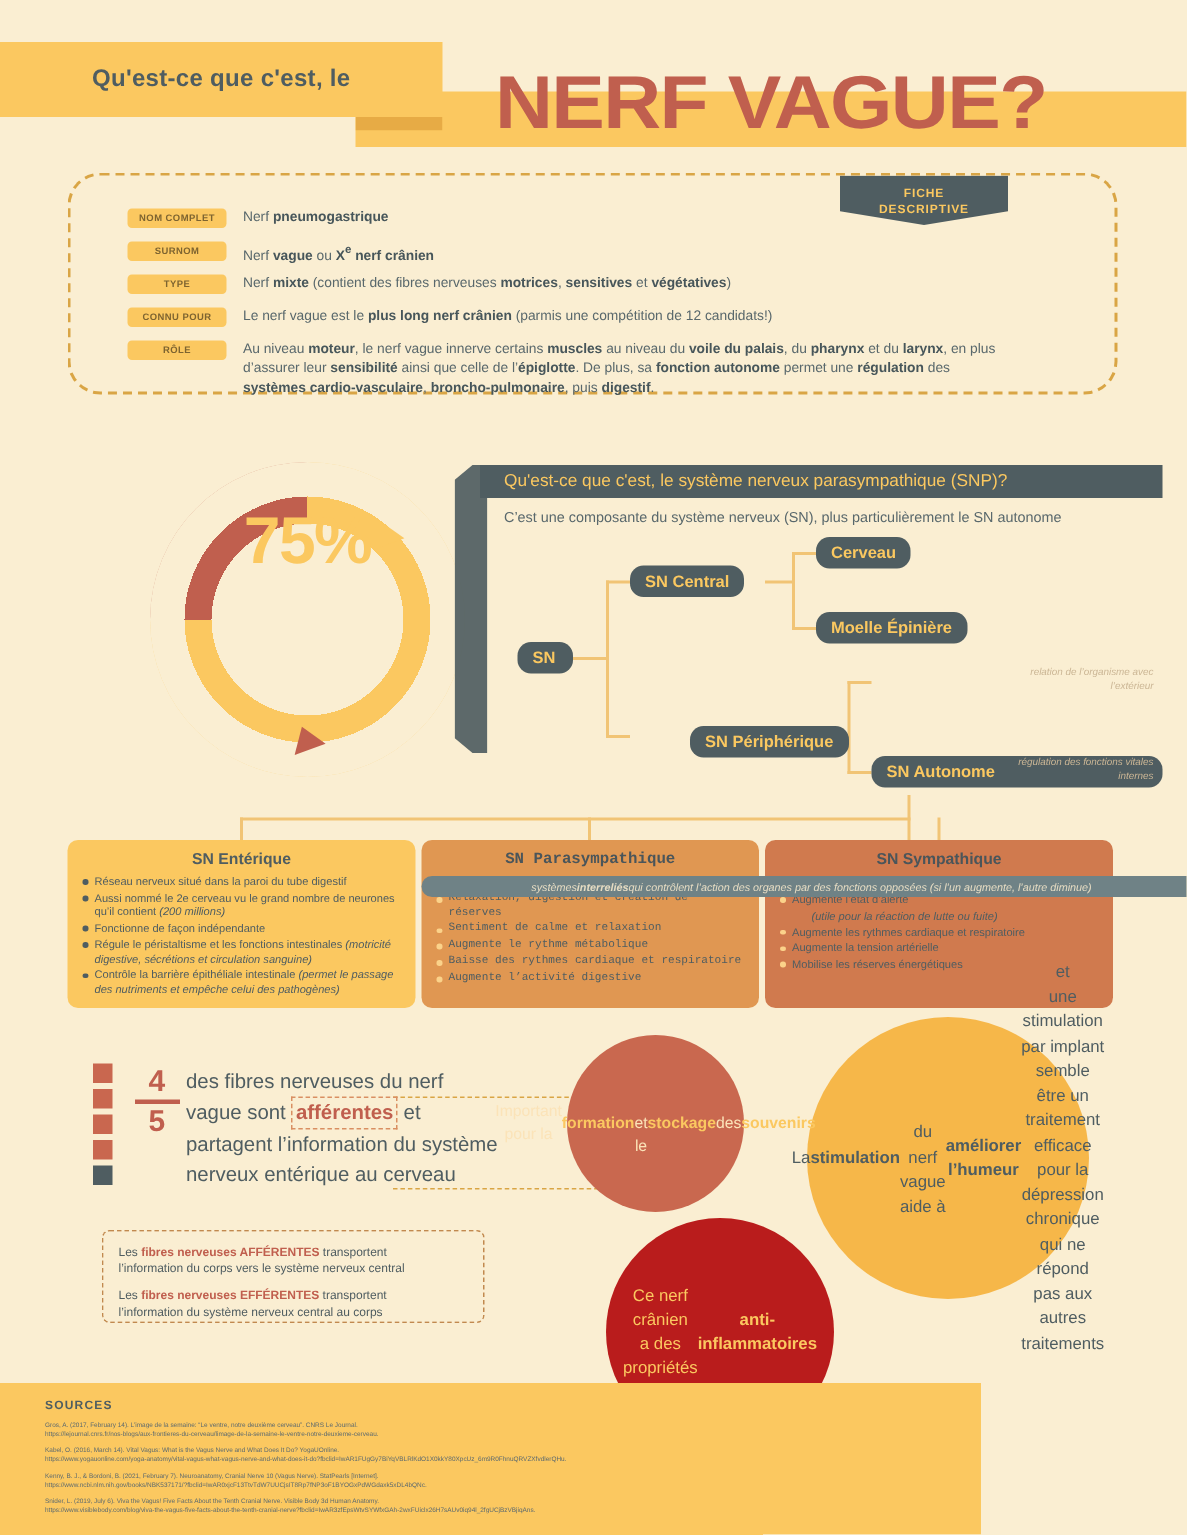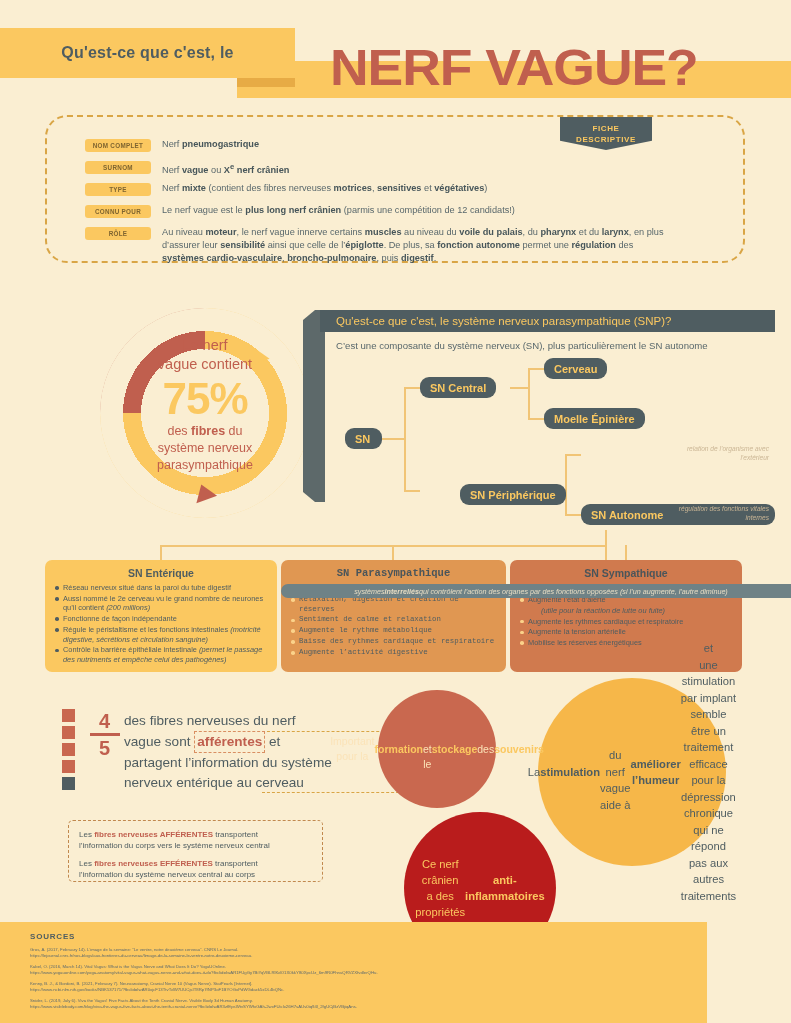--- a/index.html
+++ b/index.html
@@ -38,21 +38,21 @@
     font-family: "Liberation Sans", sans-serif;
     transform: scaleX(1.07); transform-origin: left center;
   }
 
   
   #fiche-card {
     position: absolute; left: 45px; top: 115px; width: 700px; height: 148px;
     border: 2px dashed #d9a545; border-radius: 22px;
   }
   #fiche-tag {
-    position: absolute; left: 560px; top: 117px; width: 92px; height: 33px;
+    position: absolute; left: 560px; top: 117px; width: 112px; height: 33px;
     background: #4f5d61; color: #fbc860;
     font-size: 8px; font-weight: bold; letter-spacing: .6px;
     display: flex; flex-direction: column; align-items: center; justify-content: center;
     line-height: 11px; text-align: center;
     clip-path: polygon(0 0, 100% 0, 100% 72%, 50% 100%, 0 72%);
   }
   .fiche-row { position: absolute; display: flex; align-items: flex-start; }
   .fiche-pill {
     width: 66px; min-width: 66px; height: 13px; background: #fbc860;
     border-radius: 3px; color: #7e6430; font-size: 6.3px; font-weight: bold;
@@ -202,21 +202,21 @@
   #circle-antiinflam {
     position: absolute; left: 404px; top: 812px; width: 152px; height: 152px;
     border-radius: 50%; background: #b91c1c;
     display: flex; align-items: center; justify-content: center; text-align: center;
     color: #fbc860; font-size: 11.2px; line-height: 16px; padding: 0 14px;
   }
   #circle-antiinflam b { font-weight: bold; color: #fbc860; }
 
   
   #footer {
-    position: absolute; left: 0; top: 922px; width: 707px; height: 101px;
+    position: absolute; left: 0; top: 922px; width: 654px; height: 101px;
     background: #fbc860;
     padding-left: 20px;
   }
   #sources-title {
     position: absolute; left: 30px; top: 10px;
     font-size: 8px; font-weight: bold; letter-spacing: .8px; color: #4f5d61;
   }
   #sources-list { position: absolute; left: 30px; top: 25px; width: 520px; }
   .src { margin-bottom: 4.5px; }
   .src .ln { font-size: 4.3px; line-height: 6.2px; color: #5d6a6e; display: block;
@@ -260,26 +260,21 @@
       <div class="fiche-pill">RÔLE</div>
       <div class="fiche-text">Au niveau <b>moteur</b>, le nerf vague innerve certains <b>muscles</b> au niveau du <b>voile du palais</b>, du <b>pharynx</b> et du <b>larynx</b>, en plus<br>d’assurer leur <b>sensibilité</b> ainsi que celle de l’<b>épiglotte</b>. De plus, sa <b>fonction autonome</b> permet une <b>régulation</b> des<br><b>systèmes cardio-vasculaire</b>, <b>broncho-pulmonaire</b>, puis <b>digestif</b>.</div>
     </div>
   </div>
 
 <div id="donut-wrap">
   <div id="donut-ring"></div>
   <div id="donut-arrow-top"></div>
   <div id="donut-arrow-bottom"></div>
   <div id="donut-text">
-    <div id="donut-l1">
-      <span>Le nerf</span><br>
-      <span>vague contient</span>
-    </div>
     <div id="donut-pct">75%</div>
-    <div id="donut-l3">des <b>fibres</b> du<br>système nerveux<br>parasympathique</div>
   </div>
 </div>
 
 <div id="snp-shadow"></div>
 <div id="snp-panel">
   <div id="snp-header">Qu'est-ce que c'est, le système nerveux parasympathique (SNP)?</div>
   <div id="snp-sub">C’est une composante du système nerveux (SN), plus particulièrement le SN autonome</div>
 
   <div class="tline" style="left:62px;  top:128px; width:22px; height:2px;"></div>
   <div class="tline" style="left:84px;  top:77px;  width:2px;  height:105px;"></div>

